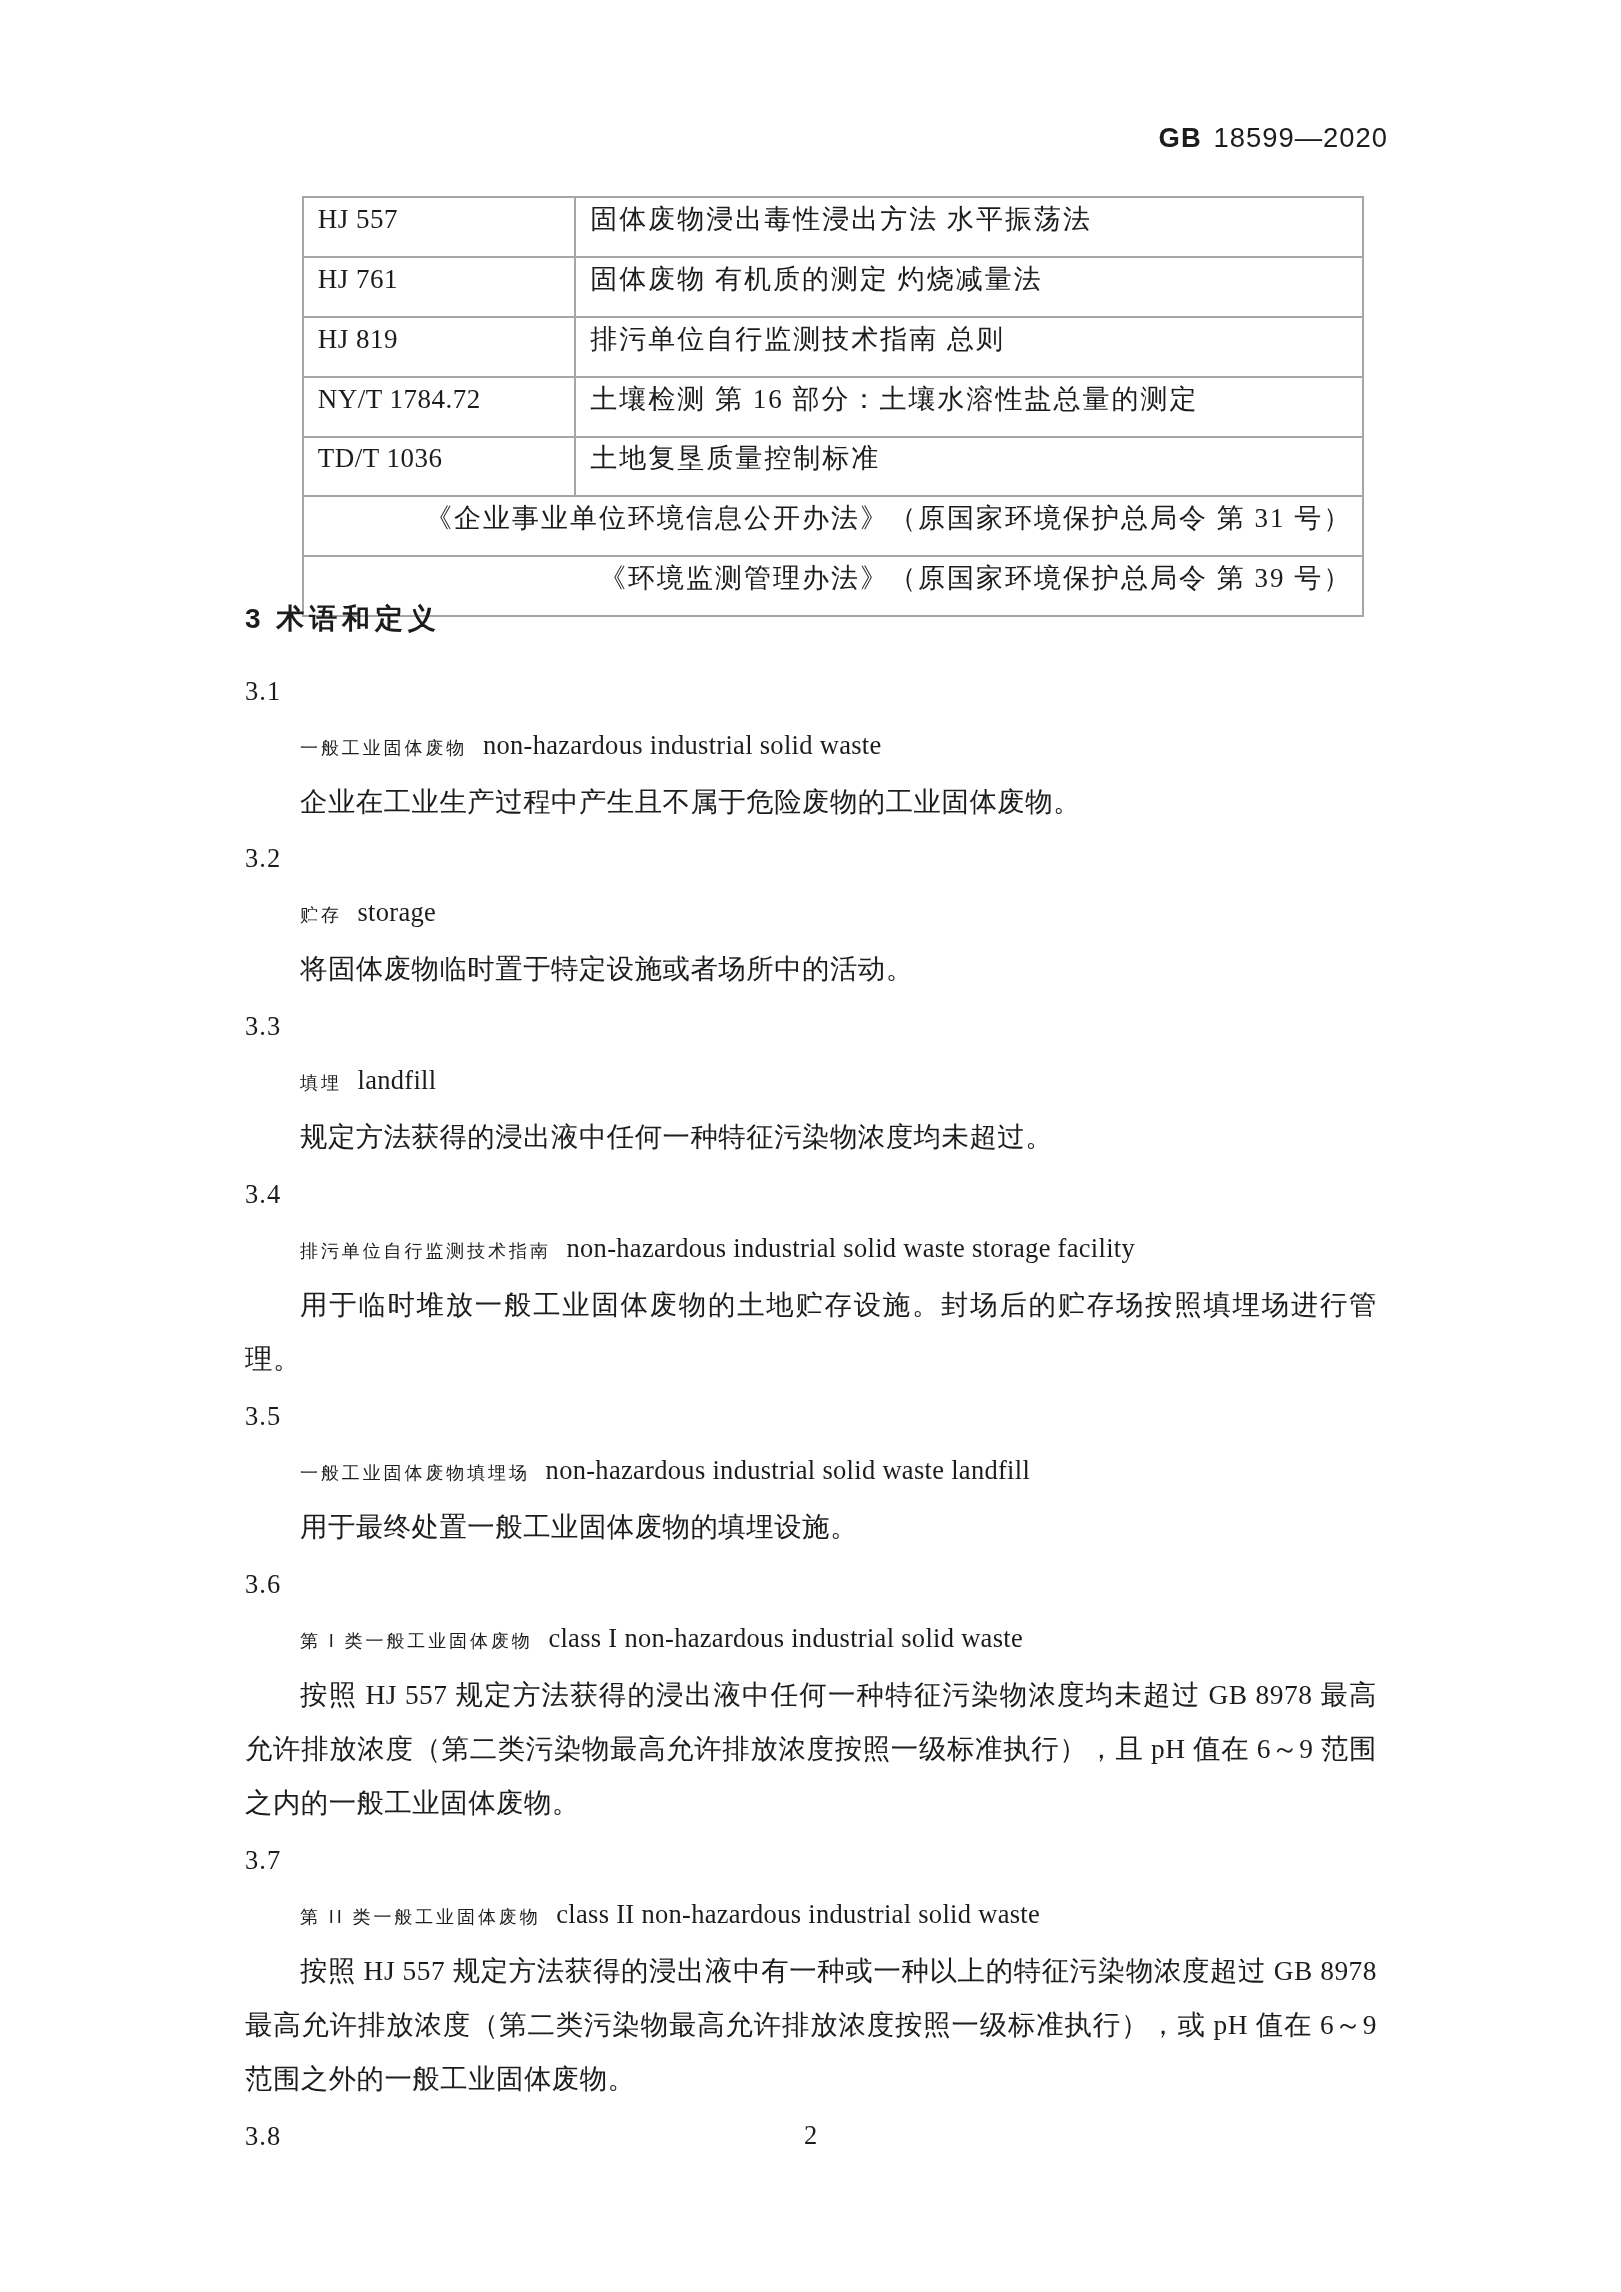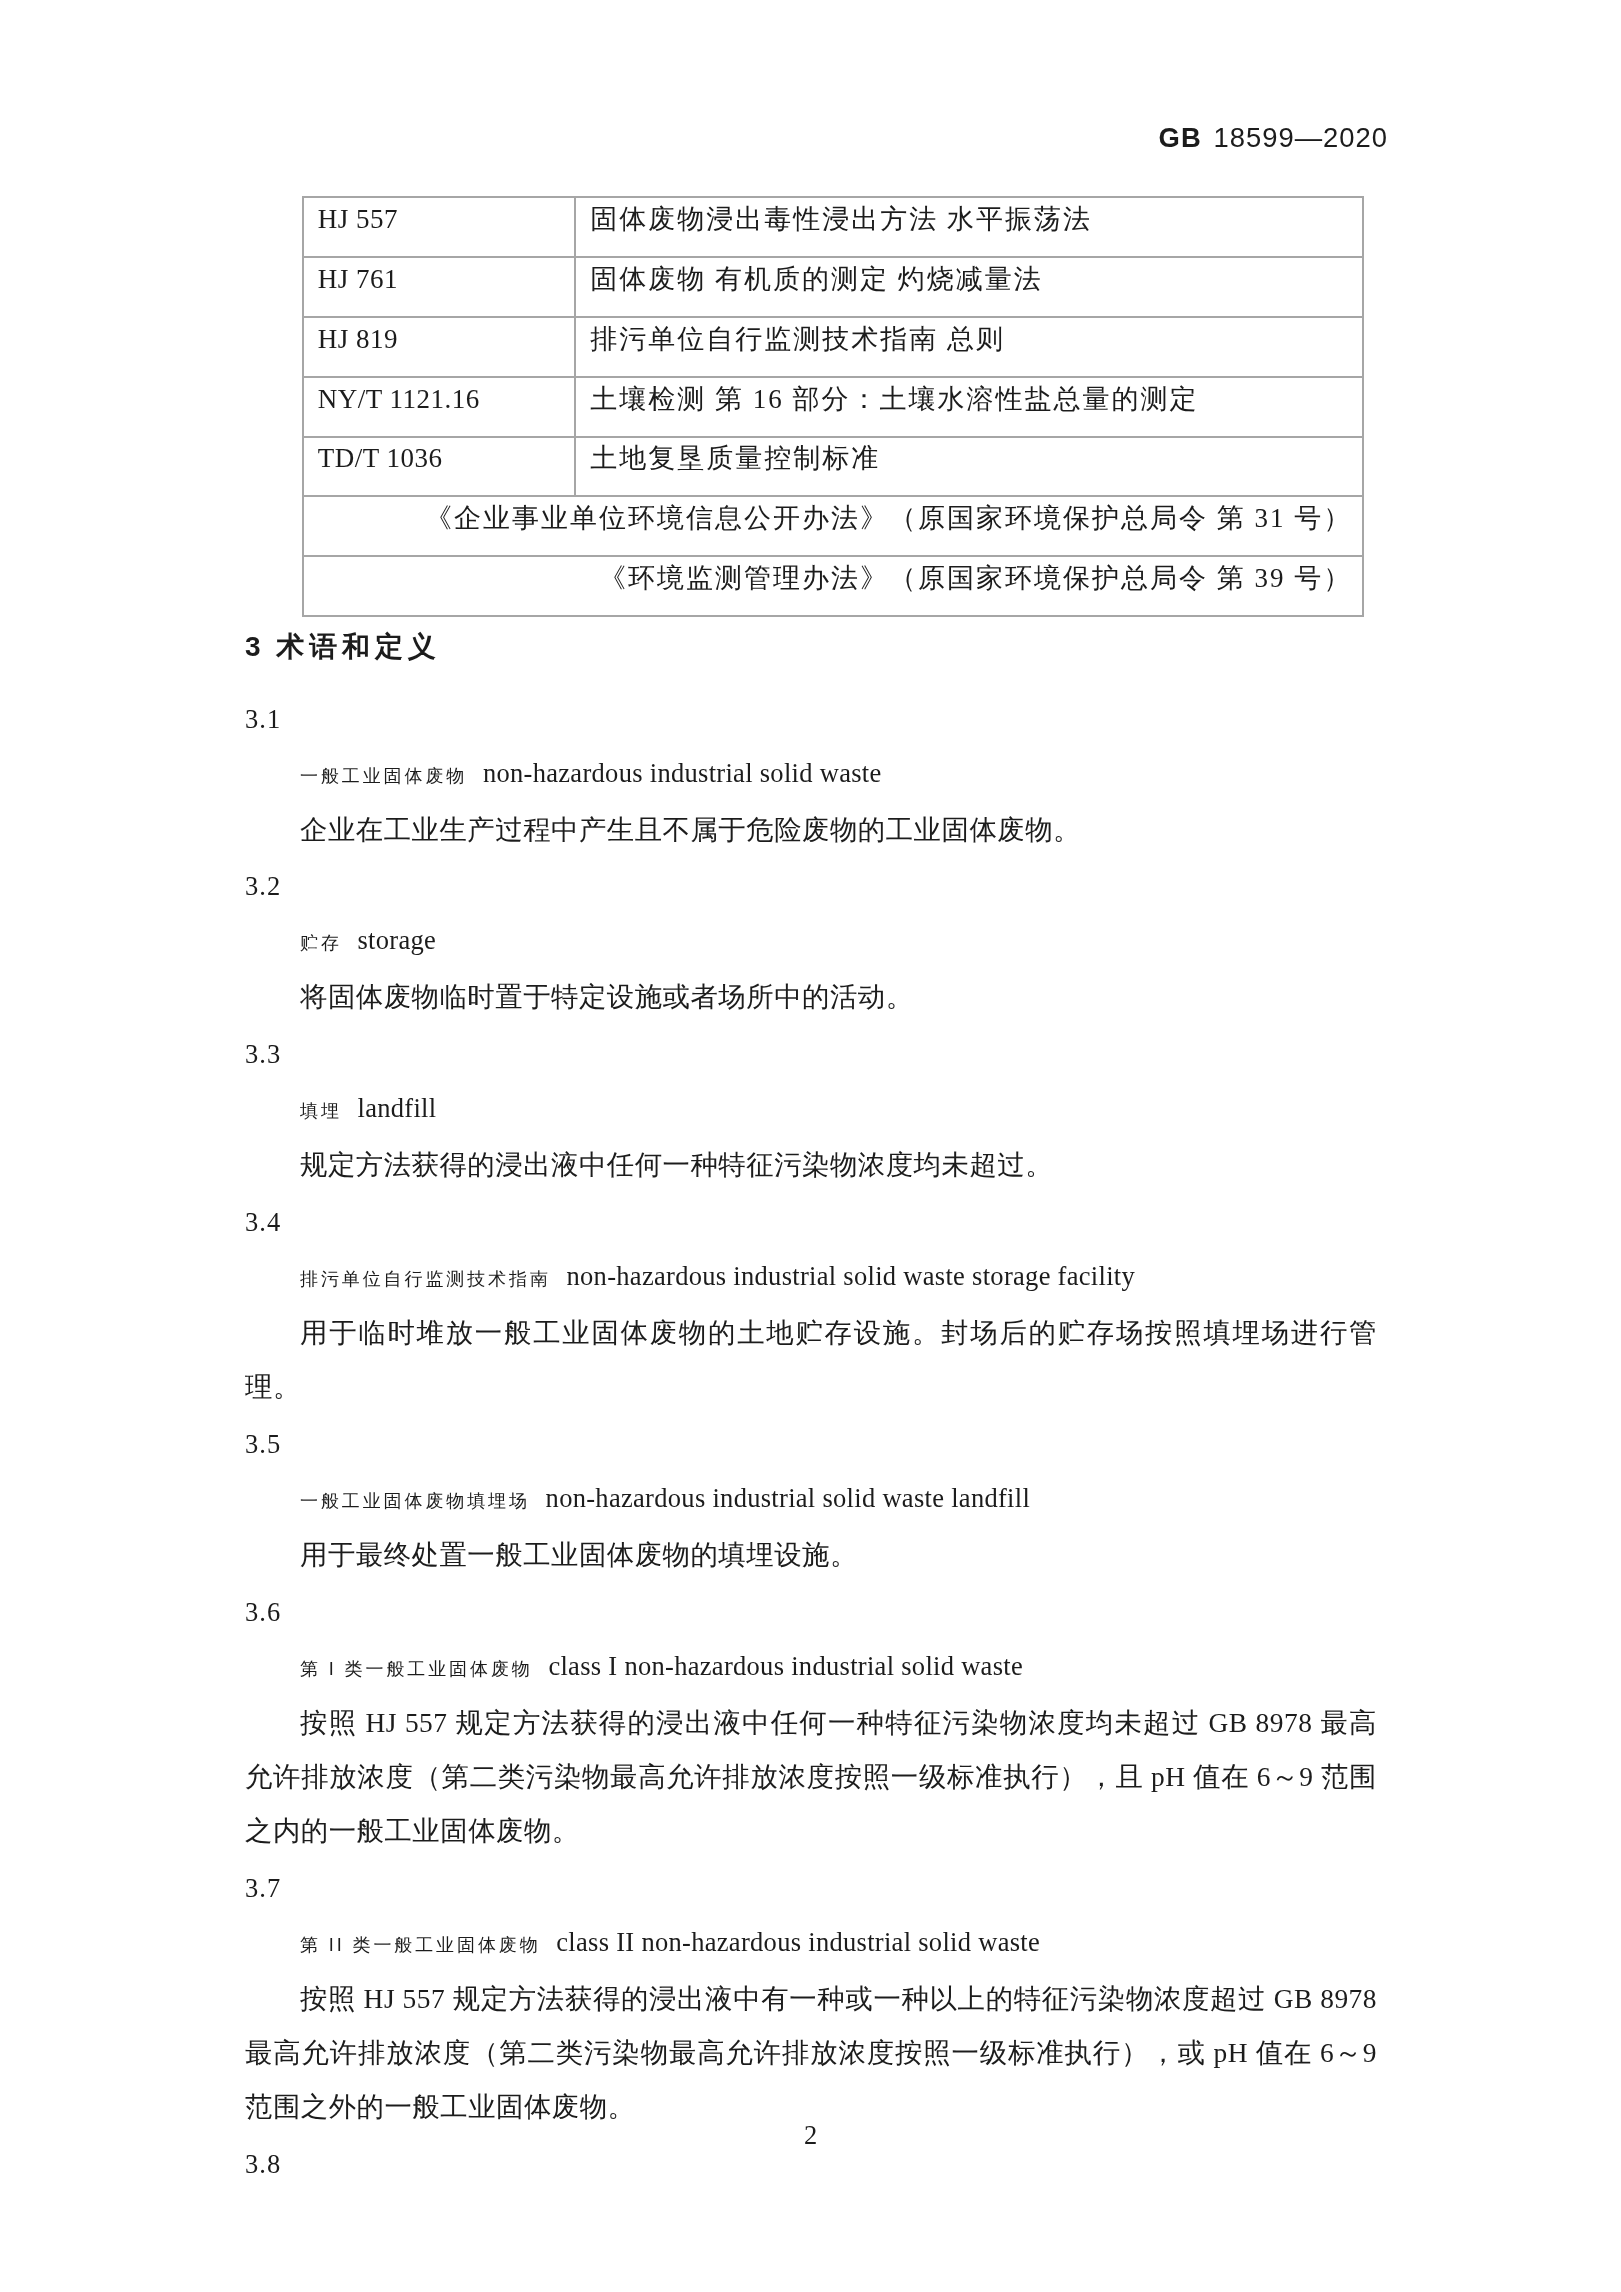--- a/index.html
+++ b/index.html
@@ -21,21 +21,21 @@
   }
   table.refs td{
     border:2px solid #a6a6a6;height:53px;vertical-align:top;
     padding:4.9px 9.8px 0 13.7px;line-height:33px;
   }
   table.refs td.code{width:247px;letter-spacing:0.5px;}
   table.refs td.title{letter-spacing:2px;}
   table.refs td.reg{letter-spacing:2px;padding-left:17px;text-align:right;}
   
   .content{
-    position:absolute;left:245px;top:620px;width:1132px;
+    position:absolute;left:245px;top:592px;width:1132px;
     font-size:27.4px;line-height:54px;
   }
   .h2{
     font-family:"Liberation Sans","DejaVu Sans",sans-serif;font-weight:700;
     font-size:28px;letter-spacing:4.9px;margin:0 0 17.6px 0;
   }
   .h2 .h2num{letter-spacing:0;margin-right:15.7px;}
   .term-block{margin-top:2.9px;}
   .sec-num{font-size:26.5px;letter-spacing:1px;}
   .term-line{text-indent:55px;white-space:nowrap;}
@@ -68,21 +68,21 @@
       </tr>
       <tr>
         <td class="code">HJ 761</td>
         <td class="title">固体废物  有机质的测定  灼烧减量法</td>
       </tr>
       <tr>
         <td class="code">HJ 819</td>
         <td class="title">排污单位自行监测技术指南  总则</td>
       </tr>
       <tr>
-        <td class="code">NY/T 1121.16</td>
+        <td class="code">NY/T 1784.72</td>
         <td class="title">土壤检测  第 16 部分：土壤水溶性盐总量的测定</td>
       </tr>
       <tr>
         <td class="code">TD/T 1036</td>
         <td class="title">土地复垦质量控制标准</td>
       </tr>
       <tr>
         <td class="reg" colspan="2">《企业事业单位环境信息公开办法》（原国家环境保护总局令  第 31 号）</td>
       </tr>
       <tr>

